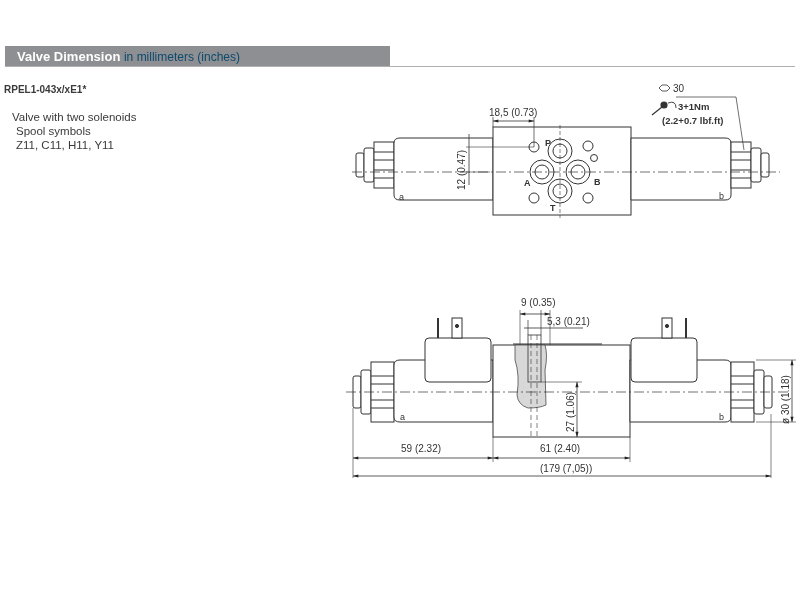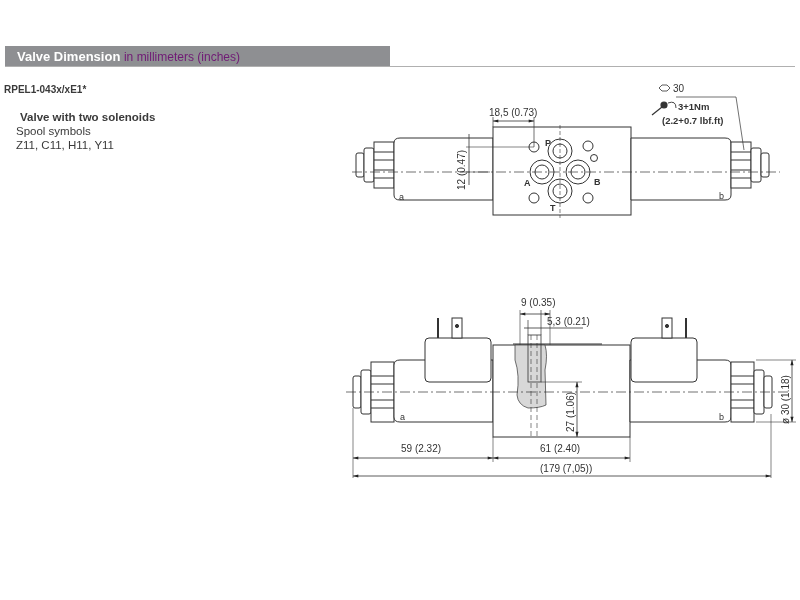--- a/index.html
+++ b/index.html
@@ -1,23 +1,23 @@
 <!DOCTYPE html>
 <html><head>
 <meta charset="utf-8">
 <style>
   html, body { margin:0; padding:0; background:#ffffff; }
   body { width:800px; height:600px; position:relative; overflow:hidden; font-family:"Liberation Sans", sans-serif; color:#3a3a3a; }
   .header-bar { position:absolute; left:5px; top:46px; width:385px; height:21px; background:#8e8f92; }
   .header-line { position:absolute; left:5px; top:66px; width:790px; height:1px; background:#b0b0b0; }
   .header-text { position:absolute; left:17px; top:49px; font-size:13px; color:#ffffff; white-space:nowrap; }
   .header-text b { font-weight:bold; }
-  .header-text span.sub { font-size:12px; font-weight:normal; color:#701a75; }
+  .header-text span.sub { font-size:12px; font-weight:normal; color:#0c4a6e; }
   .model { position:absolute; left:4px; top:84px; font-size:10px; font-weight:bold; color:#3a3a3a; }
-  .desc-title { position:absolute; left:20px; top:111px; font-size:11.5px; font-weight:bold; color:#3a3a3a; }
+  .desc-title { position:absolute; left:12px; top:111px; font-size:11.5px; font-weight:normal; color:#3a3a3a; }
   .desc-line { position:absolute; left:16px; font-size:11.5px; color:#3a3a3a; }
   svg { position:absolute; left:0; top:0; }
   svg text { font-family:"Liberation Sans", sans-serif; fill:#333; }
 </style>
 </head>
 <body>
 
 <div class="header-bar"></div>
 <div class="header-line"></div>
 <div class="header-text">

